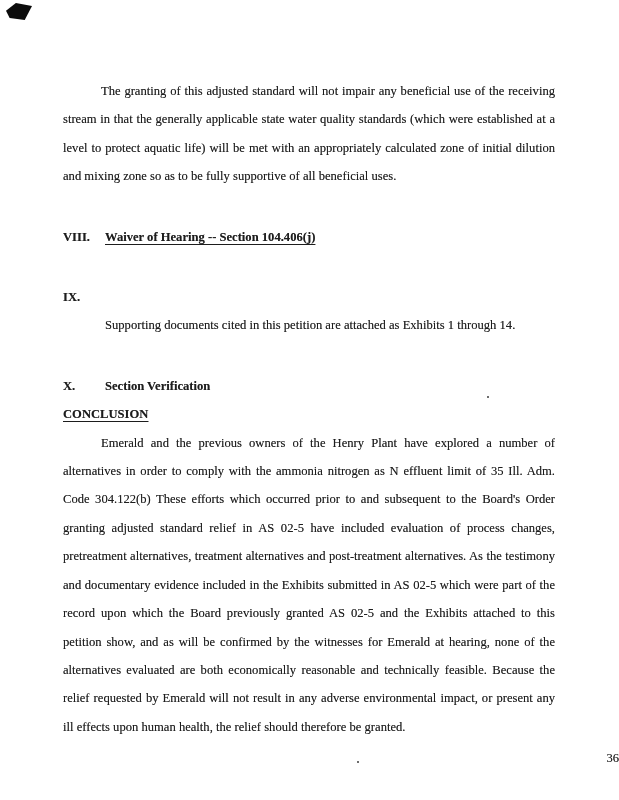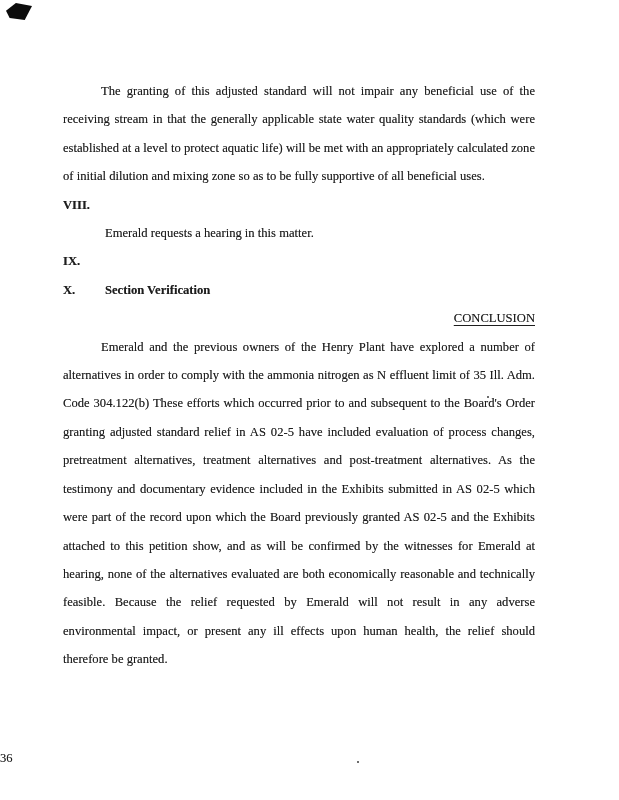--- a/index.html
+++ b/index.html
@@ -2,42 +2,42 @@
 <html><head>
 <meta charset="utf-8">
 <style>
   html, body { margin: 0; padding: 0; background: #ffffff; }
   .page {
     position: relative;
     width: 619px;
     height: 800px;
     background: #ffffff;
     box-sizing: border-box;
-    padding: 77px 84px 0 63px;
+    padding: 77px 64px 0 63px;
     font-family: "Liberation Serif", "DejaVu Serif", serif;
     font-size: 12.6px;
     line-height: 28.4px;
     color: #1d1d1d;
     text-shadow: 0 0 0.5px rgba(45,45,45,0.55);
     overflow: hidden;
   }
   p { margin: 0; }
   .justify { text-align: justify; }
   .indent { text-indent: 38px; }
-  .sec-row { display: flex; }
+  .sec-row { display: flex; margin-top: 32px; }
   .sec-num { flex: 0 0 42px; width: 42px; font-weight: bold; }
   .sec-title { font-weight: bold; }
   .u { text-decoration: underline; text-underline-offset: 2.5px; text-decoration-thickness: 1px; }
   .sub-line { padding-left: 42px; }
-  .concl-head { font-weight: normal; text-align: right; }
+  .concl-head { font-weight: bold; }
   .page-num {
     position: absolute;
     left: 0; right: 0;
     top: 744px;
-    text-align: left;
+    text-align: right;
     text-indent: 0;
   }
   .corner-mark {
     position: absolute;
     left: 6px; top: 3px;
     width: 26px; height: 17px;
     background: #0c0c0c;
     clip-path: polygon(0% 45%, 38% 0%, 100% 18%, 72% 100%, 14% 88%);
   }
   .artifact-dot {
@@ -53,26 +53,27 @@
 <body>
 
 <div class="page">
 
   <div class="corner-mark"></div>
 
   <p class="justify indent">The granting of this adjusted standard will not impair any beneficial use of the receiving stream in that the generally applicable state water quality standards (which were established at a level to protect aquatic life) will be met with an appropriately calculated zone of initial dilution and mixing zone so as to be fully supportive of all beneficial uses.</p>
 
   <div class="sec-row">
     <span class="sec-num">VIII.</span>
+    <span class="sec-title u">Waiver of Hearing -- Section 104.406(j)</span>
   </div>
-  <p class="sub-line">Emerald requests a hearing in this matter.</p>
 
   <div class="sec-row">
     <span class="sec-num">IX.</span>
   </div>
+  <p class="sub-line">Supporting documents cited in this petition are attached as Exhibits 1 through 14.</p>
 
   <div class="sec-row">
     <span class="sec-num">X.</span>
     <span class="sec-title">Section Verification</span>
   </div>
 
   <div class="concl-head"><span class="u">CONCLUSION</span></div>
 
   <p class="justify indent">Emerald and the previous owners of the Henry Plant have explored a number of alternatives in order to comply with the ammonia nitrogen as N effluent limit of 35 Ill. Adm. Code 304.122(b)  These efforts which occurred prior to and subsequent to the Board's Order granting adjusted standard relief in AS 02-5 have included evaluation of process changes, pretreatment alternatives, treatment alternatives and post-treatment alternatives.  As the testimony and documentary evidence included in the Exhibits submitted in AS 02-5 which were part of the record upon which the Board previously granted AS 02-5 and the Exhibits attached to this petition show, and as will be confirmed by the witnesses for Emerald at hearing, none of the alternatives evaluated are both economically reasonable and technically feasible.  Because the relief requested by Emerald will not result in any adverse environmental impact, or present any ill effects upon human health, the relief should therefore be granted.</p>
 

